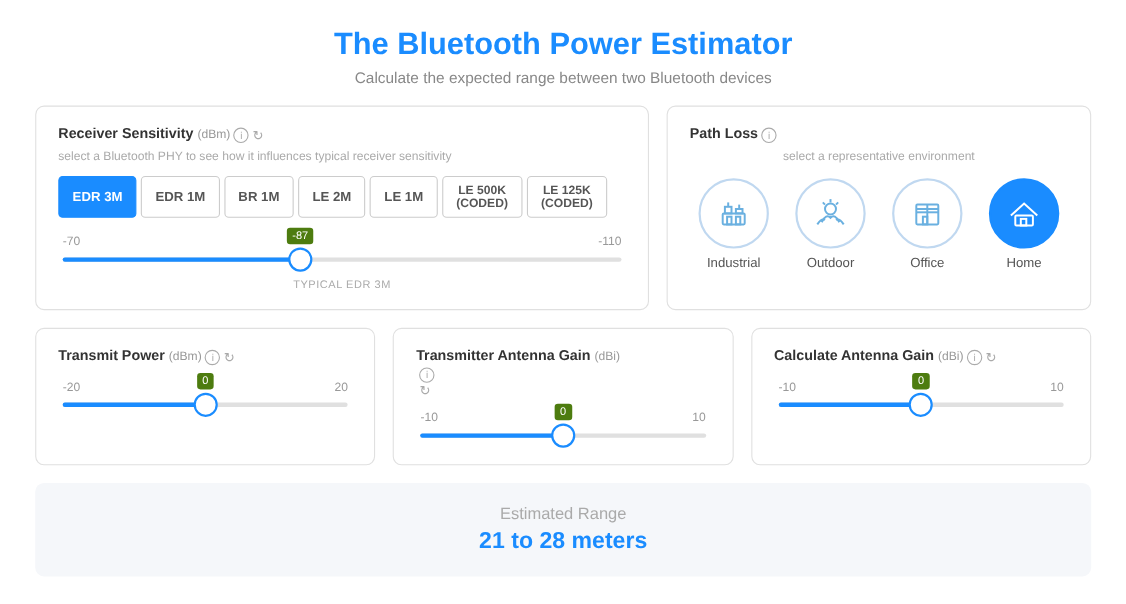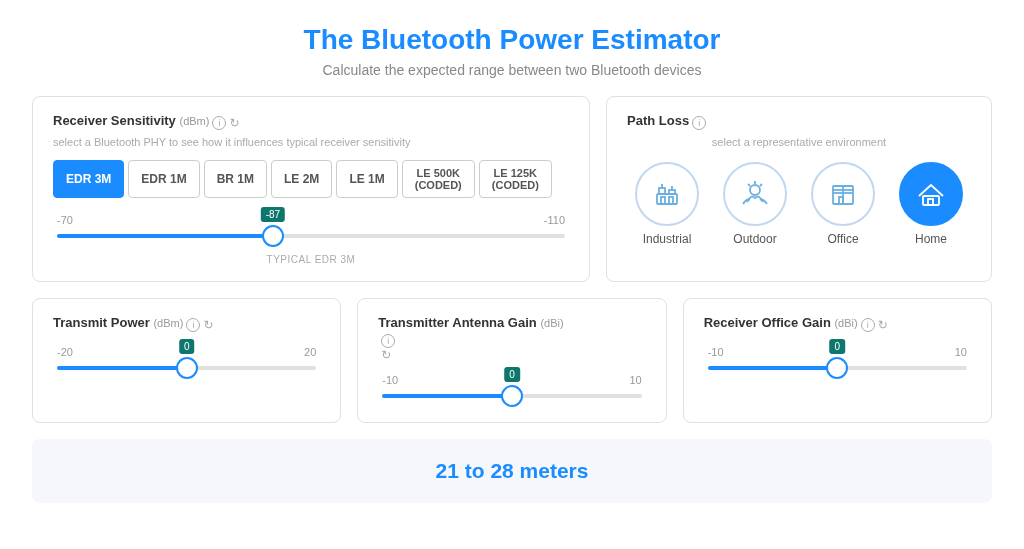--- a/index.html
+++ b/index.html
@@ -159,21 +159,21 @@
       background: #fff;
       border: 2px solid #1a8cff;
       border-radius: 50%;
       top: 50%;
       transform: translate(-50%, -50%);
       cursor: pointer;
     }
 
     .slider-value-bubble {
       position: absolute;
-      background: #0f766e;
+      background: #4d7c0f;
       color: #fff;
       font-size: 10px;
       padding: 2px 5px;
       border-radius: 3px;
       top: -20px;
       left: 50%;
       transform: translateX(-50%);
       white-space: nowrap;
     }
 
@@ -427,21 +427,21 @@
           <div class="slider-thumb" style="left:50%;">
             <div class="slider-value-bubble">0</div>
           </div>
         </div>
       </div>
     </div>
 
     <div class="panel panel-small">
       <div style="display:flex; align-items:center; margin-bottom:12px;">
         <span class="panel-title">
-          <span>Receiver Office Gain</span>
+          <span>Calculate Antenna Gain</span>
           <span class="unit">(dBi)</span>
         </span>
         <span class="info-icon">i</span>
         <span class="refresh-icon">↻</span>
       </div>
       <div class="slider-section">
         <div class="slider-labels">
           <span>-10</span>
           <span>10</span>
         </div>
@@ -450,16 +450,17 @@
           <div class="slider-thumb" style="left:50%;">
             <div class="slider-value-bubble">0</div>
           </div>
         </div>
       </div>
     </div>
 
   </div>
 
   <div class="range-section">
+    <div class="range-label">Estimated Range</div>
     <div class="range-value">21 to 28 meters</div>
   </div>
 
 </div>
 
 </body></html>

